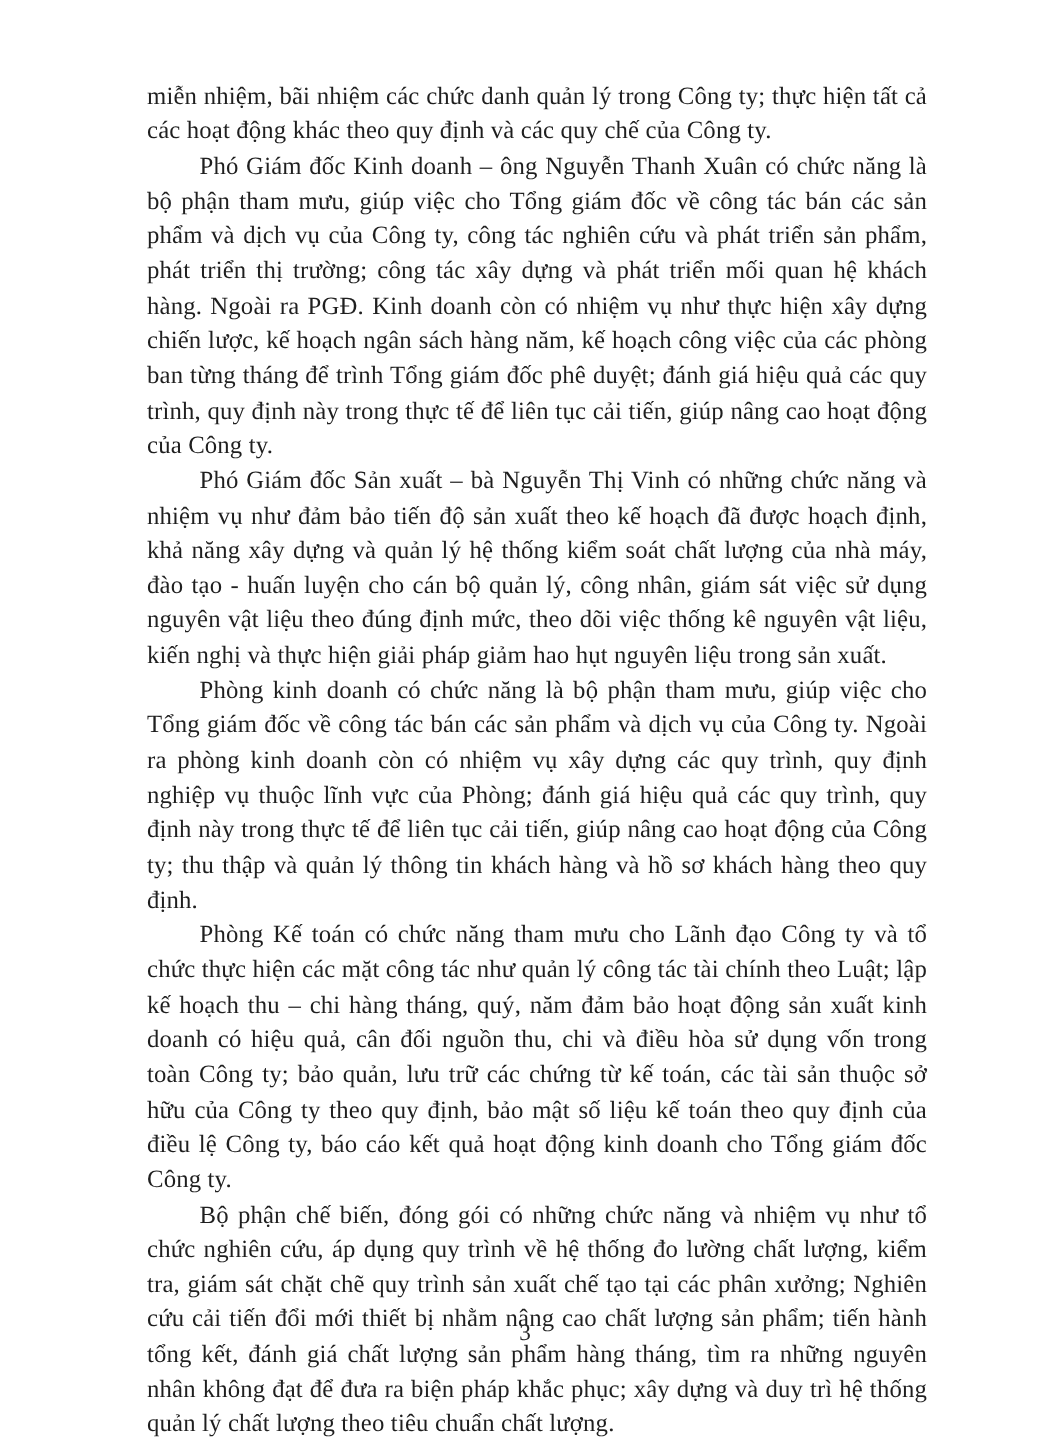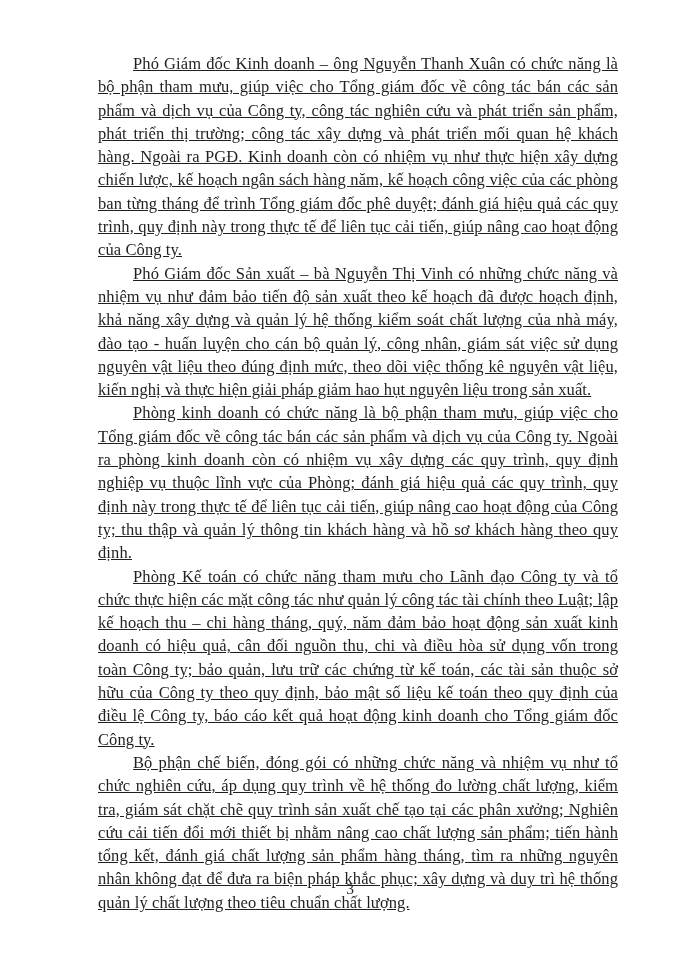--- a/index.html
+++ b/index.html
@@ -22,36 +22,37 @@
       left: 98px;
       width: 520px;
       color: #1f1f1f;
       font-size: 16.5px;
       line-height: 23.3px;
       text-align: justify;
       text-justify: inter-word;
       letter-spacing: 0.1px;
     }
     .para { margin: 0; }
-    .para.indent { text-indent: 35px; text-decoration: underline; }
+    .para.indent { text-indent: 35px; }
     .page-footer {
       position: absolute;
       left: 0;
       right: 0;
       top: 880px;
       text-align: center;
       color: #2a2a2a;
       font-size: 15.5px;
     }
   </style>
 </head>
 <body>
 
 <div class="page">
   <div class="content">
+    <p class="para">miễn nhiệm, bãi nhiệm các chức danh quản lý trong Công ty; thực hiện tất cả các hoạt động khác theo quy định và các quy chế của Công ty.</p>
     <p class="para indent">Phó Giám đốc Kinh doanh – ông Nguyễn Thanh Xuân có chức năng là bộ phận tham mưu, giúp việc cho Tổng giám đốc về công tác bán các sản phẩm và dịch vụ của Công ty, công tác nghiên cứu và phát triển sản phẩm, phát triển thị trường; công tác xây dựng và phát triển mối quan hệ khách hàng. Ngoài ra PGĐ. Kinh doanh còn có nhiệm vụ như thực hiện xây dựng chiến lược, kế hoạch ngân sách hàng năm, kế hoạch công việc của các phòng ban từng tháng để trình Tổng giám đốc phê duyệt; đánh giá hiệu quả các quy trình, quy định này trong thực tế để liên tục cải tiến, giúp nâng cao hoạt động của Công ty.</p>
     <p class="para indent">Phó Giám đốc Sản xuất – bà Nguyễn Thị Vinh có những chức năng và nhiệm vụ như đảm bảo tiến độ sản xuất theo kế hoạch đã được hoạch định, khả năng xây dựng và quản lý hệ thống kiểm soát chất lượng của nhà máy, đào tạo - huấn luyện cho cán bộ quản lý, công nhân, giám sát việc sử dụng nguyên vật liệu theo đúng định mức, theo dõi việc thống kê nguyên vật liệu, kiến nghị và thực hiện giải pháp giảm hao hụt nguyên liệu trong sản xuất.</p>
     <p class="para indent">Phòng kinh doanh có chức năng là bộ phận tham mưu, giúp việc cho Tổng giám đốc về công tác bán các sản phẩm và dịch vụ của Công ty. Ngoài ra phòng kinh doanh còn có nhiệm vụ xây dựng các quy trình, quy định nghiệp vụ thuộc lĩnh vực của Phòng; đánh giá hiệu quả các quy trình, quy định này trong thực tế để liên tục cải tiến, giúp nâng cao hoạt động của Công ty; thu thập và quản lý thông tin khách hàng và hồ sơ khách hàng theo quy định.</p>
     <p class="para indent">Phòng Kế toán có chức năng tham mưu cho Lãnh đạo Công ty và tổ chức thực hiện các mặt công tác như quản lý công tác tài chính theo Luật; lập kế hoạch thu – chi hàng tháng, quý, năm đảm bảo hoạt động sản xuất kinh doanh có hiệu quả, cân đối nguồn thu, chi và điều hòa sử dụng vốn trong toàn Công ty; bảo quản, lưu trữ các chứng từ kế toán, các tài sản thuộc sở hữu của Công ty theo quy định, bảo mật số liệu kế toán theo quy định của điều lệ Công ty, báo cáo kết quả hoạt động kinh doanh cho Tổng giám đốc Công ty.</p>
     <p class="para indent">Bộ phận chế biến, đóng gói có những chức năng và nhiệm vụ như tổ chức nghiên cứu, áp dụng quy trình về hệ thống đo lường chất lượng, kiểm tra, giám sát chặt chẽ quy trình sản xuất chế tạo tại các phân xưởng; Nghiên cứu cải tiến đổi mới thiết bị nhằm nâng cao chất lượng sản phẩm; tiến hành tổng kết, đánh giá chất lượng sản phẩm hàng tháng, tìm ra những nguyên nhân không đạt để đưa ra biện pháp khắc phục; xây dựng và duy trì hệ thống quản lý chất lượng theo tiêu chuẩn chất lượng.</p>
   </div>
 
   <div class="page-footer">3</div>
 </div>
 

